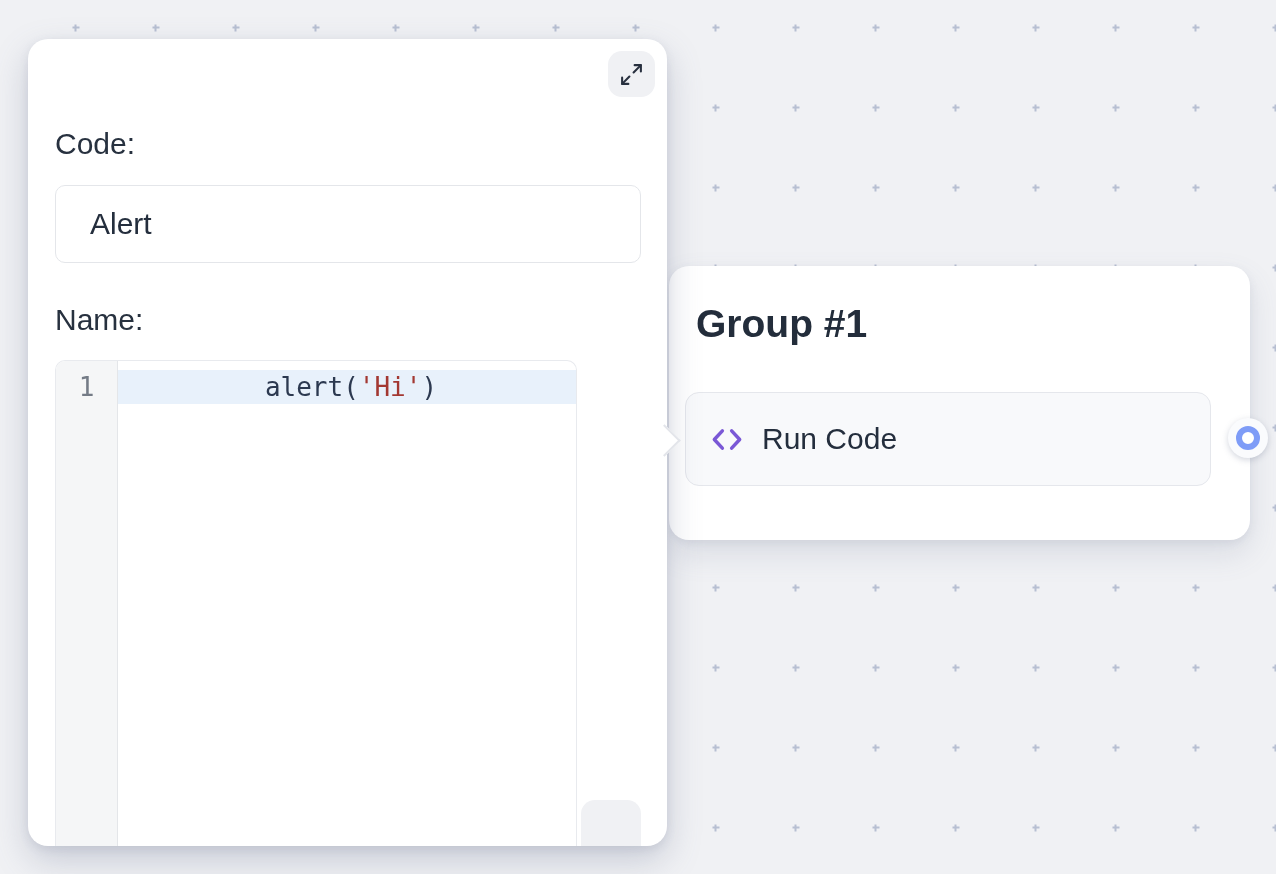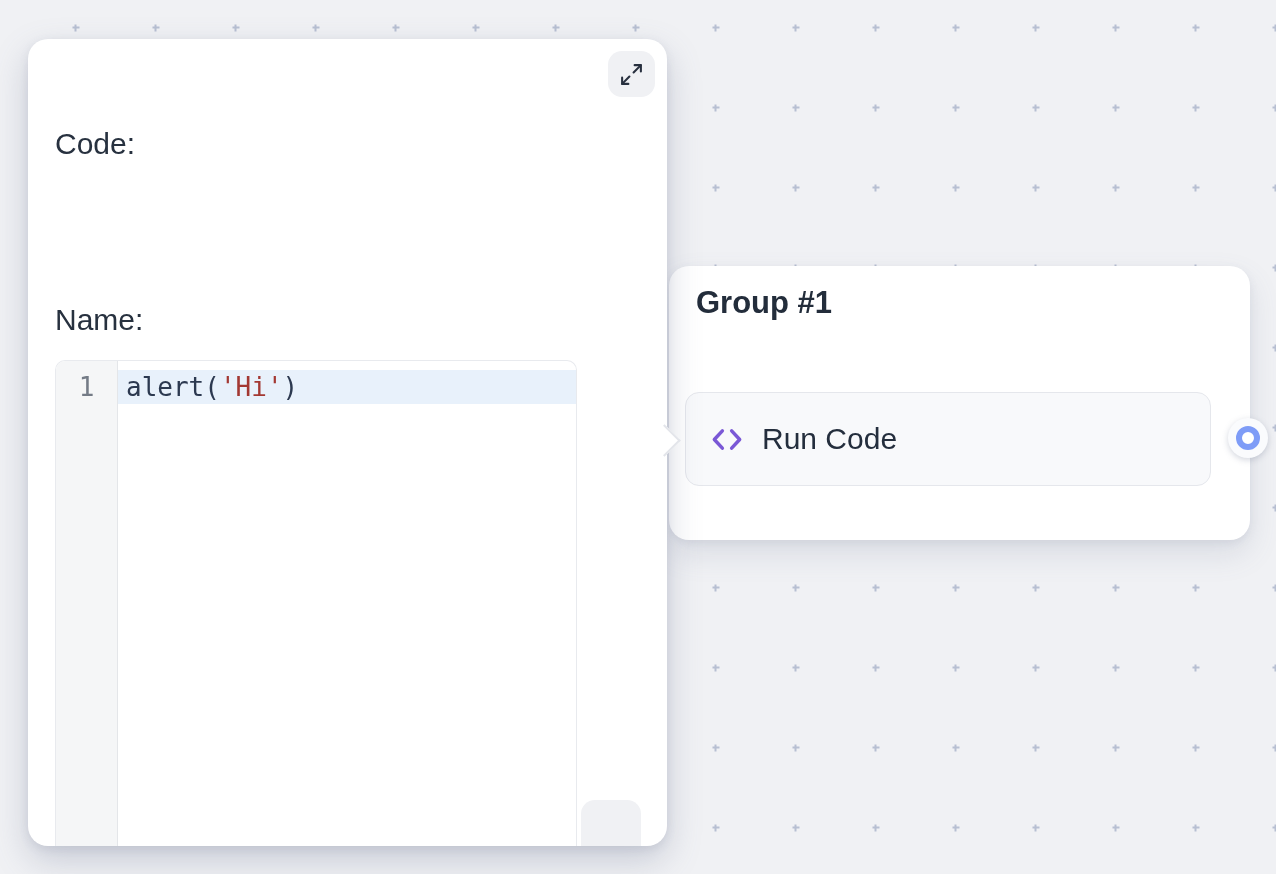--- a/index.html
+++ b/index.html
@@ -29,22 +29,22 @@
   .group-card {
     position: absolute;
     left: 669px; top: 266px;
     width: 581px; height: 274px;
     background: #ffffff;
     border-radius: 20px;
     box-shadow: 0 14px 30px rgba(99,110,140,.16), 0 3px 8px rgba(99,110,140,.10);
     z-index: 1;
   }
   .group-title {
-    position: absolute; left: 27px; top: 19px;
-    font-size: 31px; font-weight: 700;
+    position: absolute; left: 27px; top: 36px;
+    font-size: 39px; font-weight: 700;
     color: #232d3b;
   }
   .node-item {
     position: absolute; left: 16px; top: 126px;
     width: 526px; height: 94px;
     box-sizing: border-box;
     background: #f8f9fb;
     border: 1.5px solid #e5e7ec;
     border-radius: 14px;
     display: flex; align-items: center;
@@ -364,29 +364,30 @@
       <svg width="25" height="25" viewBox="0 0 24 24" fill="none" stroke="#28303f" stroke-width="2" stroke-linecap="round" stroke-linejoin="round">
         <path d="M15 3h6v6"></path>
           <path d="M14 10l7-7"></path>
           <path d="M9 21H3v-6"></path>
           <path d="M10 14l-7 7"></path>
       </svg>
     </span>
   </button>
 
   <div class="field-label label-name">Code:</div>
+  <input class="name-input" type="text" value="Alert" style="">
 
   <div class="field-label label-code">Name:</div>
 
   <div class="code-editor">
     <div class="gutter">
       <div>1</div>
     </div>
     <div class="code-area">
-      <div class="active-line" id="code-line-1" style="background: rgb(232, 241, 251);"><span style="color: rgb(44, 57, 80);">alert(</span><span style="color: rgb(163, 56, 50);">'Hi'</span><span style="color: rgb(44, 57, 80);">)</span></div>
+      <div class="active-line" id="code-line-1" style="background: rgb(232, 241, 251); text-align: center;"><span style="color: rgb(44, 57, 80);">alert(</span><span style="color: rgb(163, 56, 50);">'Hi'</span><span style="color: rgb(44, 57, 80);">)</span></div>
     </div>
   </div>
 
   <button class="user-btn">
     <span>
       
     </span>
   </button>
 
 </div>

